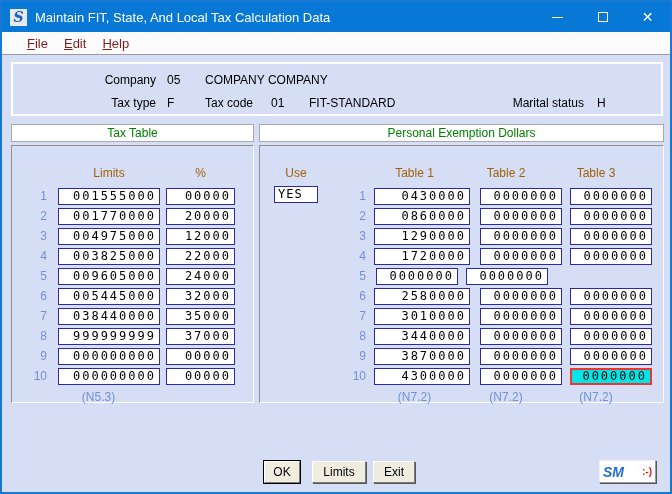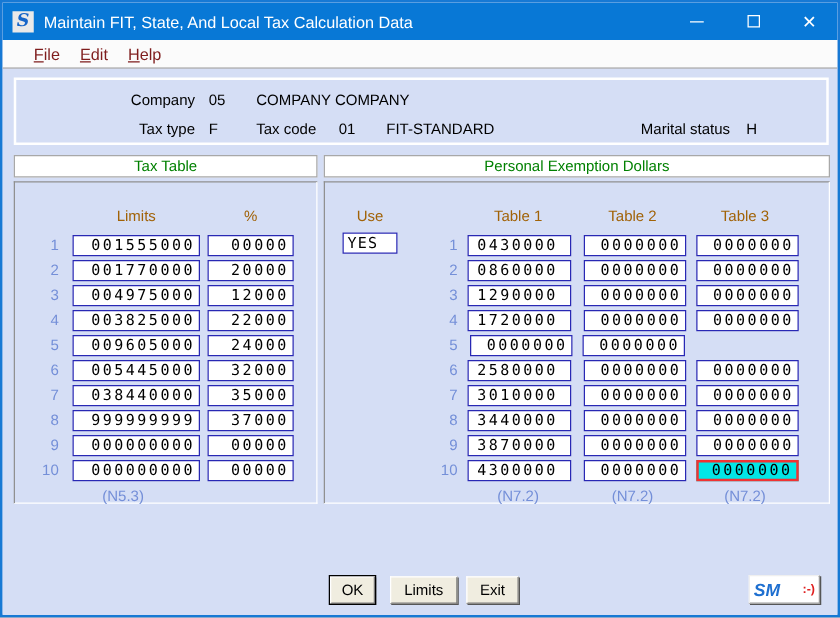--- a/index.html
+++ b/index.html
@@ -62,21 +62,21 @@
   .tt-head-limits { left:46px; width:102px; }
   .tt-head-rate   { left:154px; width:69px; }
   .fmt-row { position:absolute; top:244px; left:0; right:0; display:flex; color:#748fd8; }
   .fmt { text-align:center; }
   .tt-sp { width:46px; } .fmt-limits { width:102px; } .tt-g { width:6px; } .fmt-rate { width:69px; }
 
   
   .pe-title { left:257px; width:405px; }
   .pe-body  { left:257px; width:405px; }
   .pe-body .num { width:106px; }
-  .f-t1 { margin-left:8px;  width:83px;text-align:center; }
+  .f-t1 { margin-left:8px;  width:96px; }
   .f-t2 { margin-left:10px; width:82px; }
   .f-t3 { margin-left:8px;  width:82px; }
   .pe-head-use { left:14px; width:44px; }
   .pe-head-t1 { left:114px; width:81px; }
   .pe-head-t2 { left:205px; width:82px; }
   .pe-head-t3 { left:295px; width:82px; }
   .use-field { position:absolute; top:40px; left:14px; width:44px; text-align:left;
                padding-left:3px; letter-spacing:1px; }
   .pe-sp { width:114px; } .fmt-t1 { width:81px; } .pe-g1 { width:10px; }
   .fmt-t2 { width:82px; } .pe-g2 { width:8px; } .fmt-t3 { width:82px; }

